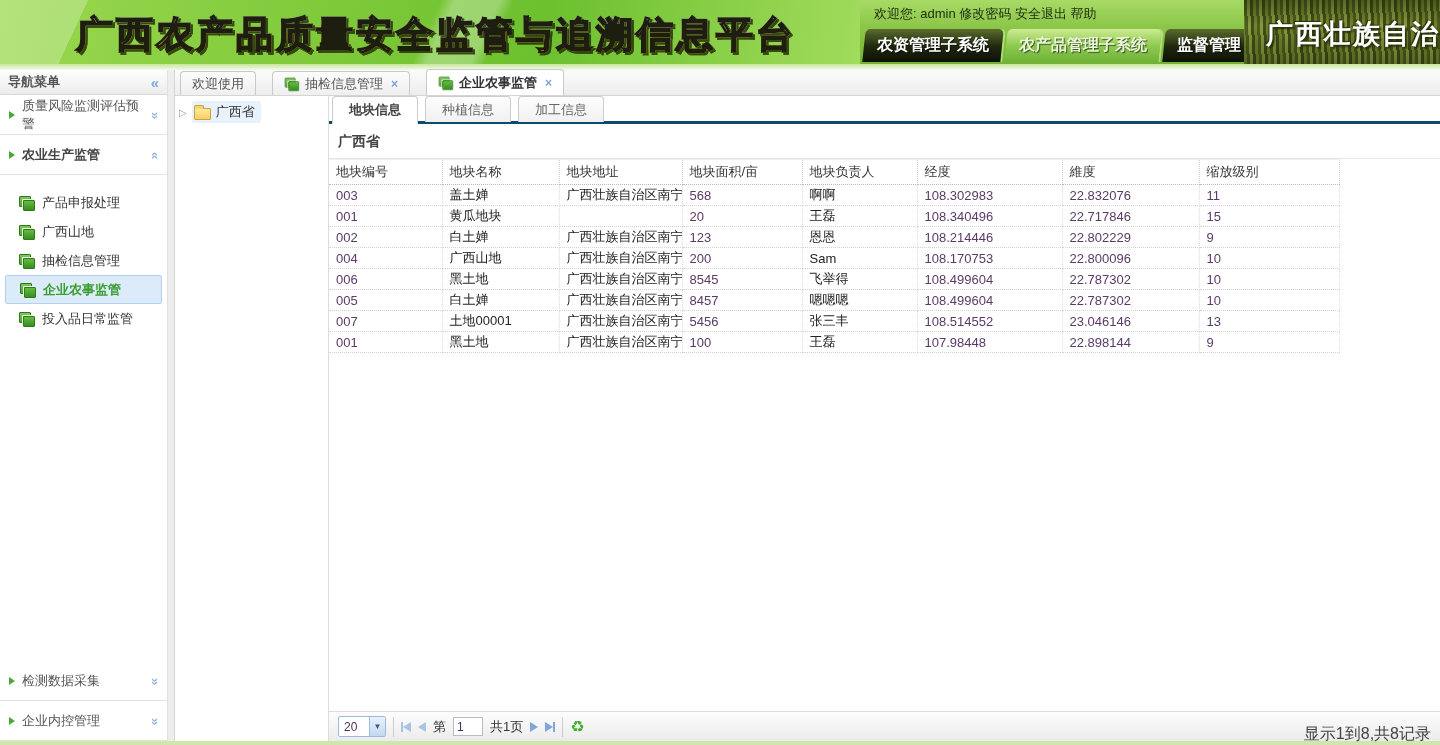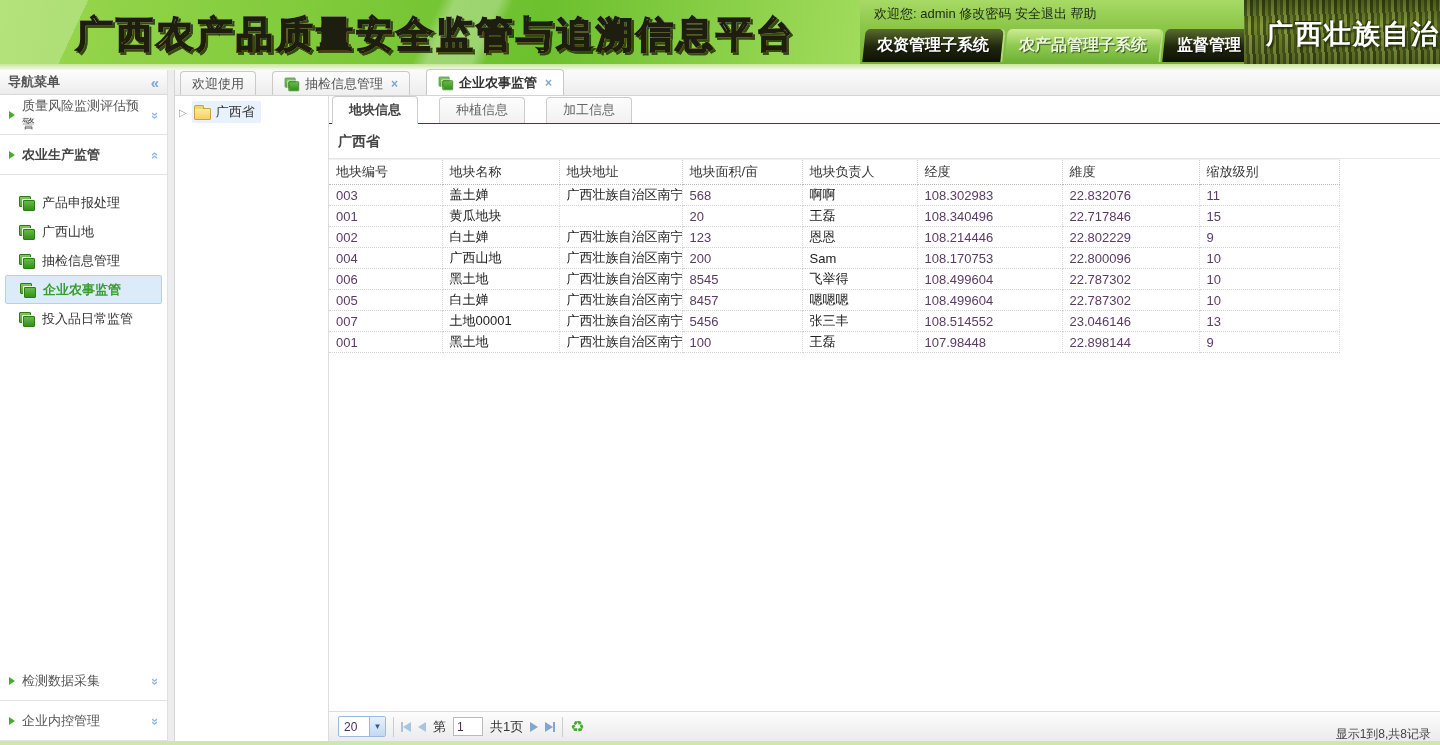--- a/index.html
+++ b/index.html
@@ -82,22 +82,22 @@
   .tree-node { display:flex; align-items:center; gap:5px; cursor:pointer; }
   .tree-expander { color:#999; font-size:10px; }
   .tree-sel { display:flex; align-items:center; gap:5px; background:#e8f2fc; padding:2px 6px 2px 2px; border-radius:2px; }
   .folder-icon { position:relative; width:17px; height:12px; background:linear-gradient(#ffe9a0,#f7cf62);
     border:1px solid #c8a23e; border-radius:1px; margin-top:3px; }
   .folder-icon::before { content:""; position:absolute; left:-1px; top:-4px; width:8px; height:3px;
     background:#f7d36e; border:1px solid #c8a23e; border-bottom:none; border-radius:2px 2px 0 0; }
   .tree-label { color:#333; }
 
   .content { flex:1; display:flex; flex-direction:column; min-width:0; background:#fff; }
-  .subtabs { height:28px; flex:0 0 28px; display:flex; align-items:center; gap:21px; padding-left:3px;
-    border-bottom:1px solid #0c4a6e; }
+  .subtabs { height:28px; flex:0 0 28px; display:flex; align-items:flex-start; gap:7px; padding-left:3px;
+    border-bottom:3px solid #0c4a6e; }
   .subtab { height:26px; display:flex; align-items:center; padding:0 16px; border:1px solid #ccc;
     border-bottom:none; border-radius:4px 4px 0 0; background:linear-gradient(#fdfdfd,#f1f1f1);
     color:#666; cursor:pointer; }
   .subtab.active { height:28px; background:#fff; font-weight:bold; color:#444; margin-bottom:-1px;
     border-bottom:1px solid #fff; }
   .region-label { padding:9px 9px 7px; font-weight:bold; font-size:14px; color:#444;
     border-bottom:1px solid #e6e6e6; }
   .toolbar { height:31px; flex:0 0 31px; display:flex; align-items:center; padding:0 5px; }
   .btn-query { display:flex; align-items:center; gap:6px; padding:3px 9px; border-radius:3px;
     color:#666; cursor:pointer; }
@@ -128,21 +128,21 @@
     color:#33588a; font-size:8px; }
   .psep { width:1px; height:20px; background:#ccc; }
   .pbtn { display:flex; align-items:center; cursor:pointer; }
   .t-left  { width:0; height:0; border-top:5px solid transparent; border-bottom:5px solid transparent; border-right:8px solid #a8c4e2; }
   .t-right { width:0; height:0; border-top:5px solid transparent; border-bottom:5px solid transparent; border-left:8px solid #7fa6d4; }
   .bar { width:2px; height:10px; background:#a8c4e2; }
   .bar.b2 { background:#7fa6d4; }
   .page-input { width:30px; height:19px; border:1px solid #bbb; padding:0 3px; font-size:12px; color:#4a2f56;
     font-family:inherit; }
   .refresh-icon { color:#3fae2a; font-size:16px; font-weight:bold; cursor:pointer; line-height:1; }
-  .pager-status { margin-left:auto; color:#444; font-size:12px;margin-top:15px; }
+  .pager-status { margin-left:auto; color:#444; font-size:16px;margin-top:15px; }
 
   .footer-strip { height:4px; background:#cfe7ab; }
 </style>
 </head>
 <body>
 
 <div class="header">
   <div class="main-title">广西农产品质量安全监管与追溯信息平台</div>
   <div class="header-right">
     <div class="welcome-bar">

